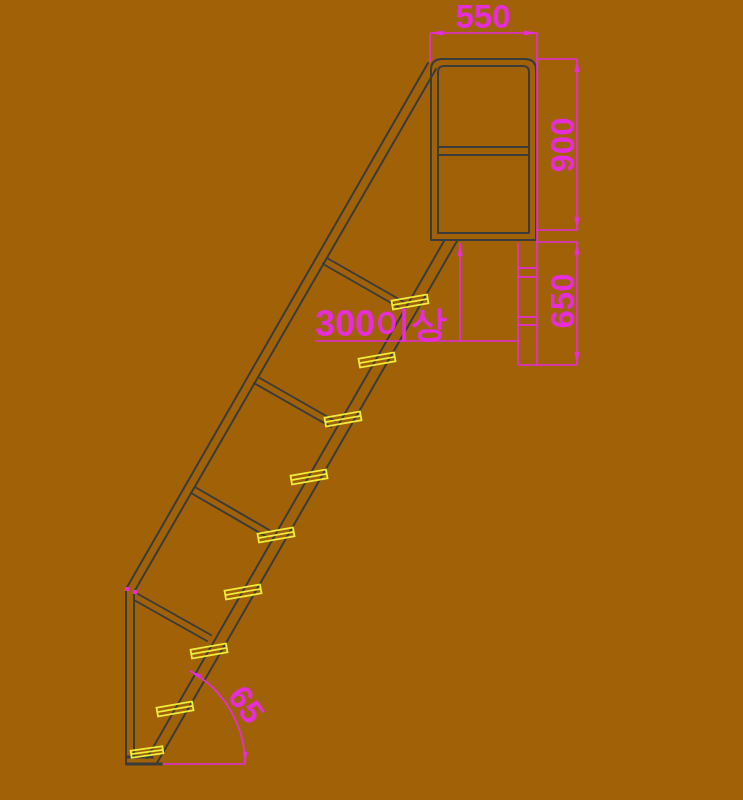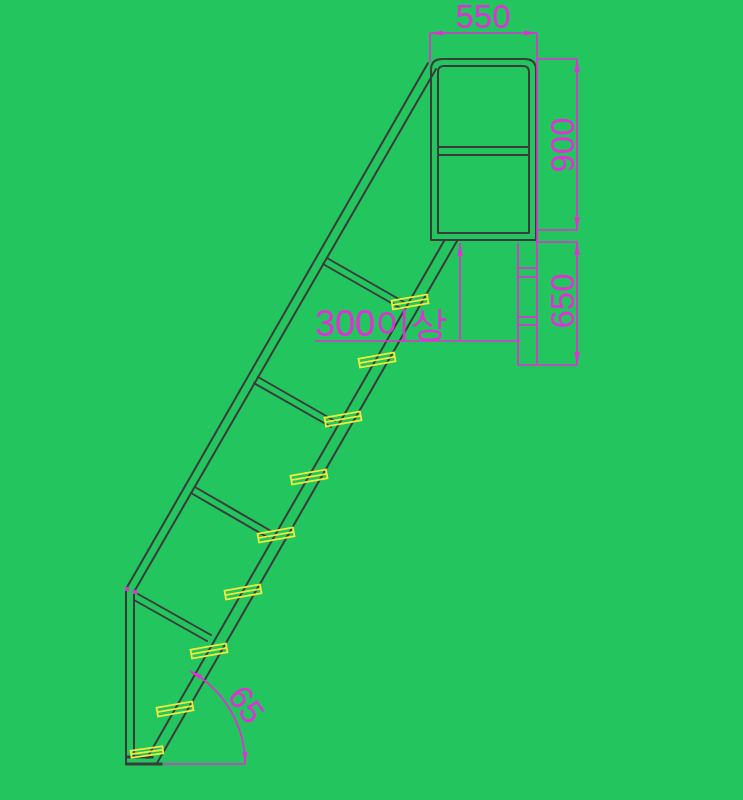--- a/index.html
+++ b/index.html
@@ -1,17 +1,17 @@
 <!DOCTYPE html>
 <html><head>
 <meta charset="utf-8">
 <style>
   html,body{margin:0;padding:0;background:#ffffff;}
-  .canvas{position:relative;width:743px;height:800px;background:#22c55e;overflow:hidden;
-          font-family:"Liberation Sans",sans-serif;}
+  .canvas{position:relative;width:743px;height:800px;background:#a16207;overflow:hidden;
+          font-family:"Liberation Sans",sans-serif;font-weight:bold;}
   
   .bk{stroke:#3b3b3b;stroke-width:2;fill:none;stroke-linecap:round;stroke-linejoin:round;}
   .bkthick{stroke:#3b3b3b;stroke-width:3;fill:none;stroke-linecap:square;}
   
   .mg{stroke:#e52dd8;stroke-width:1.7;fill:none;stroke-linecap:butt;}
   .mgf{fill:#e52dd8;stroke:none;}
   
   .yl{stroke:#f0ec3a;stroke-width:1.8;fill:none;}
   text.dim{fill:#e52dd8;stroke:none;font-family:"Liberation Sans",sans-serif;
            font-size:33px;letter-spacing:0px;}

